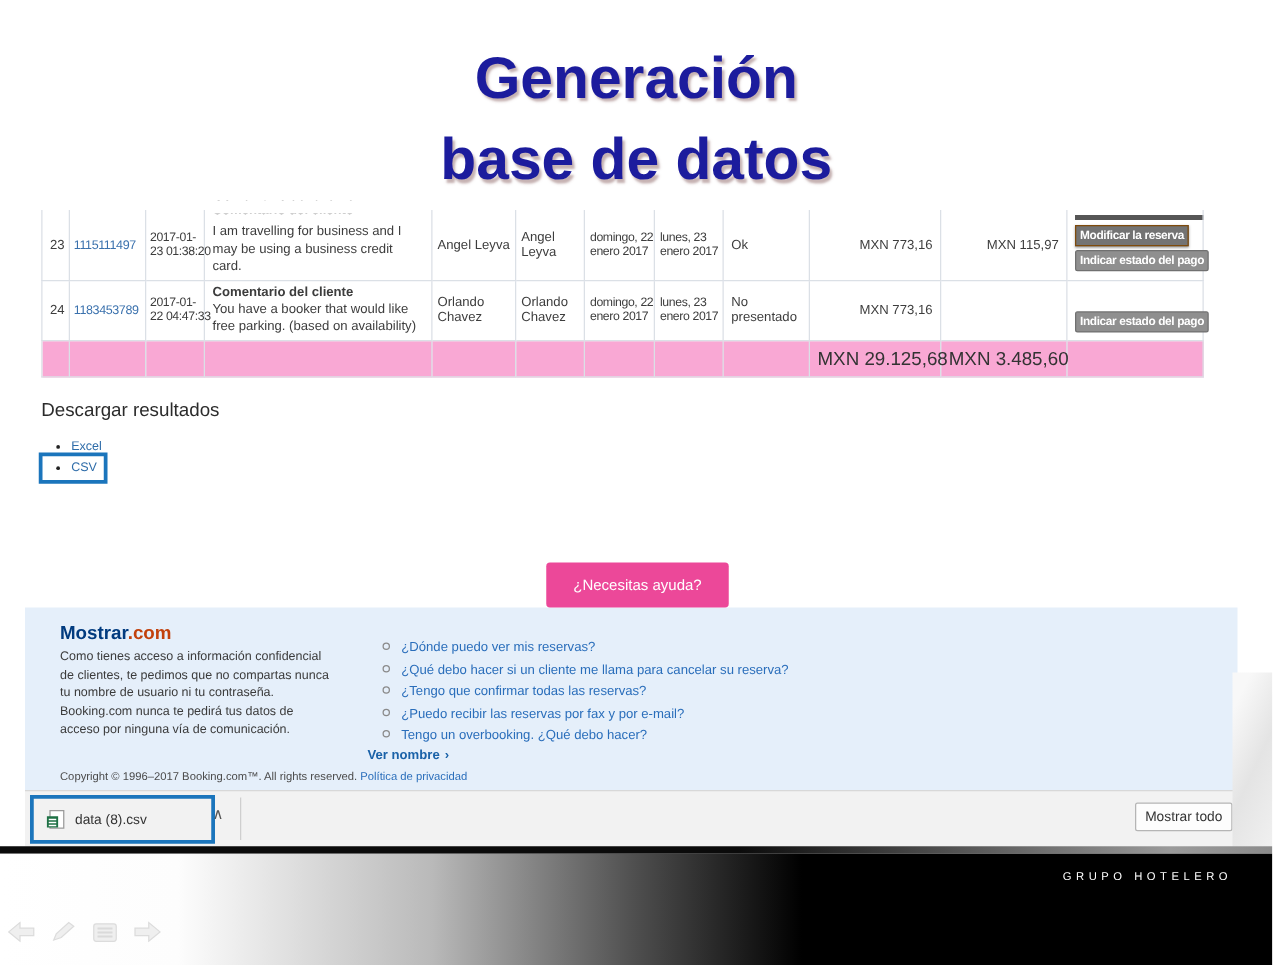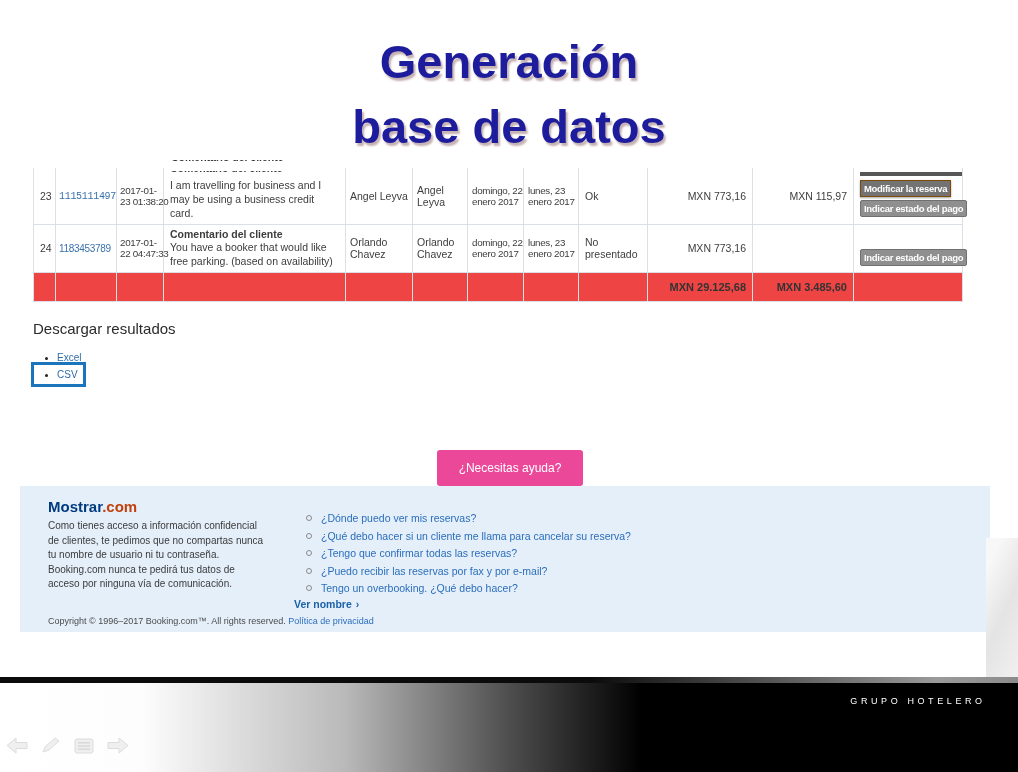--- a/index.html
+++ b/index.html
@@ -21,21 +21,21 @@
   table.bk td{border:1px solid #dbe0e6;border-top:none;padding:3px 6px;vertical-align:middle;}
   table.bk tr.r td{border-top:1px solid #dbe0e6;}
   td.ctr{text-align:center;}
   td.money{text-align:right;white-space:nowrap;}
   .small{font-size:9.8px;letter-spacing:-0.3px;white-space:nowrap;}
   a.rid{color:#3a71ad;text-decoration:none;font-size:10px;letter-spacing:-0.3px;white-space:nowrap;}
   td.comment{vertical-align:top;line-height:1.32;}
   .chead{font-weight:bold;}
   .clip6{height:6px;overflow:hidden;margin-bottom:2px;}
   .clip6 .chead{display:block;margin-top:-9px;}
-  tr.totals td{background:#ef4444;font-size:11px;color:#333;height:22px;font-weight:bold;}
+  tr.totals td{background:#f9a8d4;font-size:15px;color:#333;height:22px;}
   .btn-sliver{height:4px;background:#565656;width:103px;margin:0 0 4px 0;}
   .abtn{display:inline-block;font-size:9.5px;font-weight:bold;letter-spacing:-0.3px;color:#fff;
         padding:2px 3px;margin:0 0 3px 0;white-space:nowrap;cursor:pointer;}
   .btn-modify{background:#737373;border:1px solid #7e4a0b;box-shadow:0 1px 2px rgba(0,0,0,.35);}
   .btn-pay{background:#8f8f8f;border:1px solid #707070;border-radius:2px;}
   td.actions{padding:2px 0 2px 2px;vertical-align:top;}
 
   
   .dl-heading{position:absolute;left:33px;top:320px;font-size:15px;color:#2b2b2b;}
   .dl-item{position:absolute;font-size:10px;color:#2e6ca9;}
@@ -118,21 +118,21 @@
       <col style="width:56px">
         <col style="width:55px">
         <col style="width:69px">
       <col style="width:105px">
         <col style="width:101px">
         <col style="width:109px">
     </colgroup>
     <tbody>
         <tr>
       <td class="ctr">23</td>
-      <td style="padding:3px 3px;font-family:Liberation Mono, monospace;">
+      <td style="padding:3px 3px;">
         <a class="rid" href="#">1115111497</a>
       </td>
       <td style="padding:3px 3px;">
         <div class="small">2017-01-</div>
         <div class="small">23 01:38:20</div>
       </td>
       <td class="comment">
         <div class="clip6">
           <span class="chead">Comentario del cliente</span>
         </div>
@@ -228,20 +228,35 @@
       <li><a href="#">Tengo un overbooking. ¿Qué debo hacer?</a></li>
     </ul>
     <a class="ver-todos" href="#">
       <span>Ver nombre</span><span class="chv">›</span>
     </a>
     <div class="copyright">
       <span>Copyright © 1996–2017 Booking.com™. All rights reserved. </span><a href="#">Política de privacidad</a>
     </div>
   </div>
 
+  <div class="dl-bar">
+    <div class="chip-box">
+      <svg width="15" height="16" viewBox="0 0 15 16">
+        <rect x="3" y="0.5" width="11" height="14" fill="#ffffff" stroke="#9a9a9a" stroke-width="1"></rect>
+        <rect x="0.5" y="5" width="9" height="9" fill="#1e7145"></rect>
+        <rect x="2" y="7" width="6" height="1.2" fill="#ffffff"></rect>
+        <rect x="2" y="9.4" width="6" height="1.2" fill="#ffffff"></rect>
+        <rect x="2" y="11.8" width="6" height="1.2" fill="#ffffff"></rect>
+      </svg>
+      <span class="chip-label">data (8).csv</span>
+    </div>
+    <span class="caret">∧</span>
+    <div class="bar-divider"></div>
+    <div class="show-all">Mostrar todo</div>
+  </div>
 
   <div class="swoosh"></div>
   <div class="strip"></div>
 
   <div class="footer">
     <div class="ostar">
       <div class="ostar-sub">GRUPO HOTELERO</div>
     </div>
 
     <div class="pres-controls">

